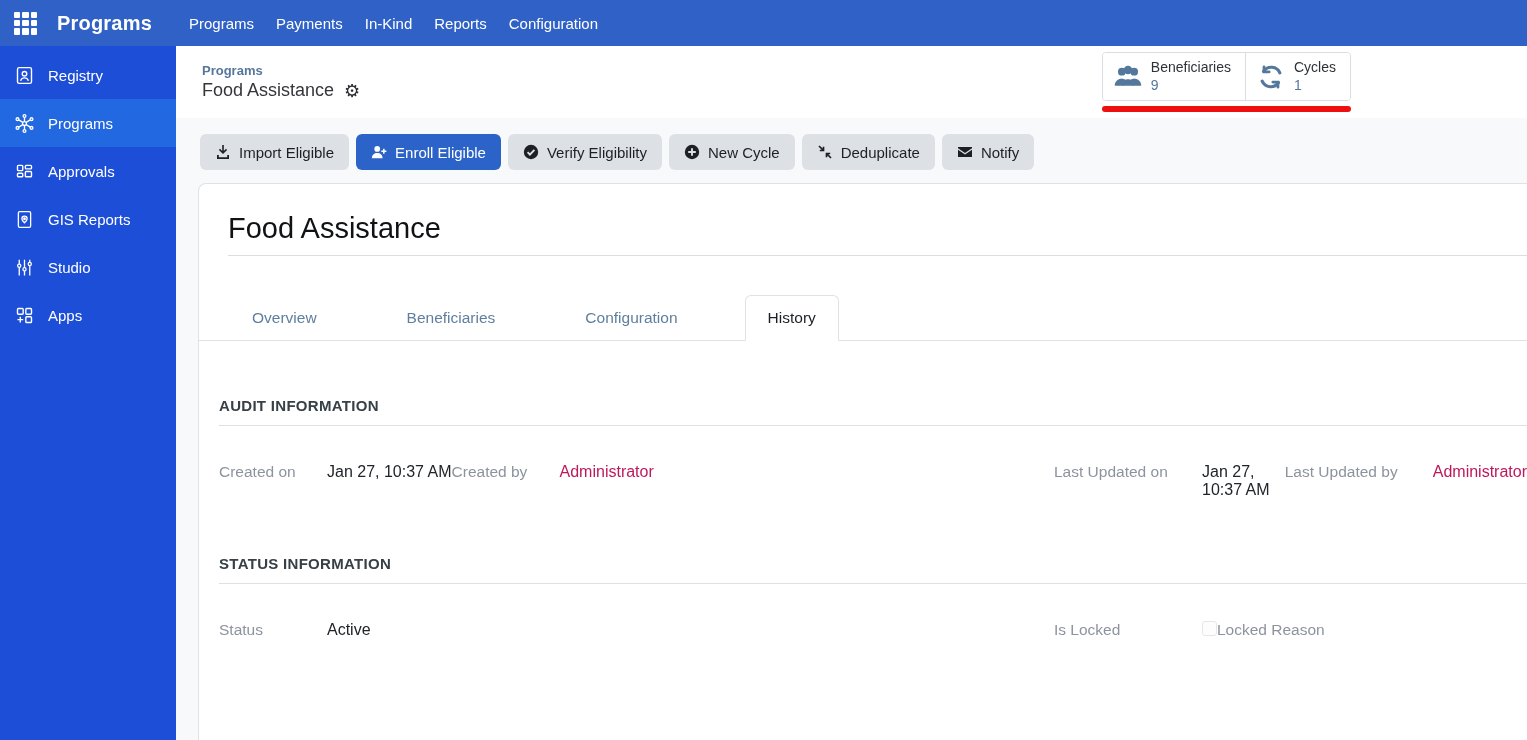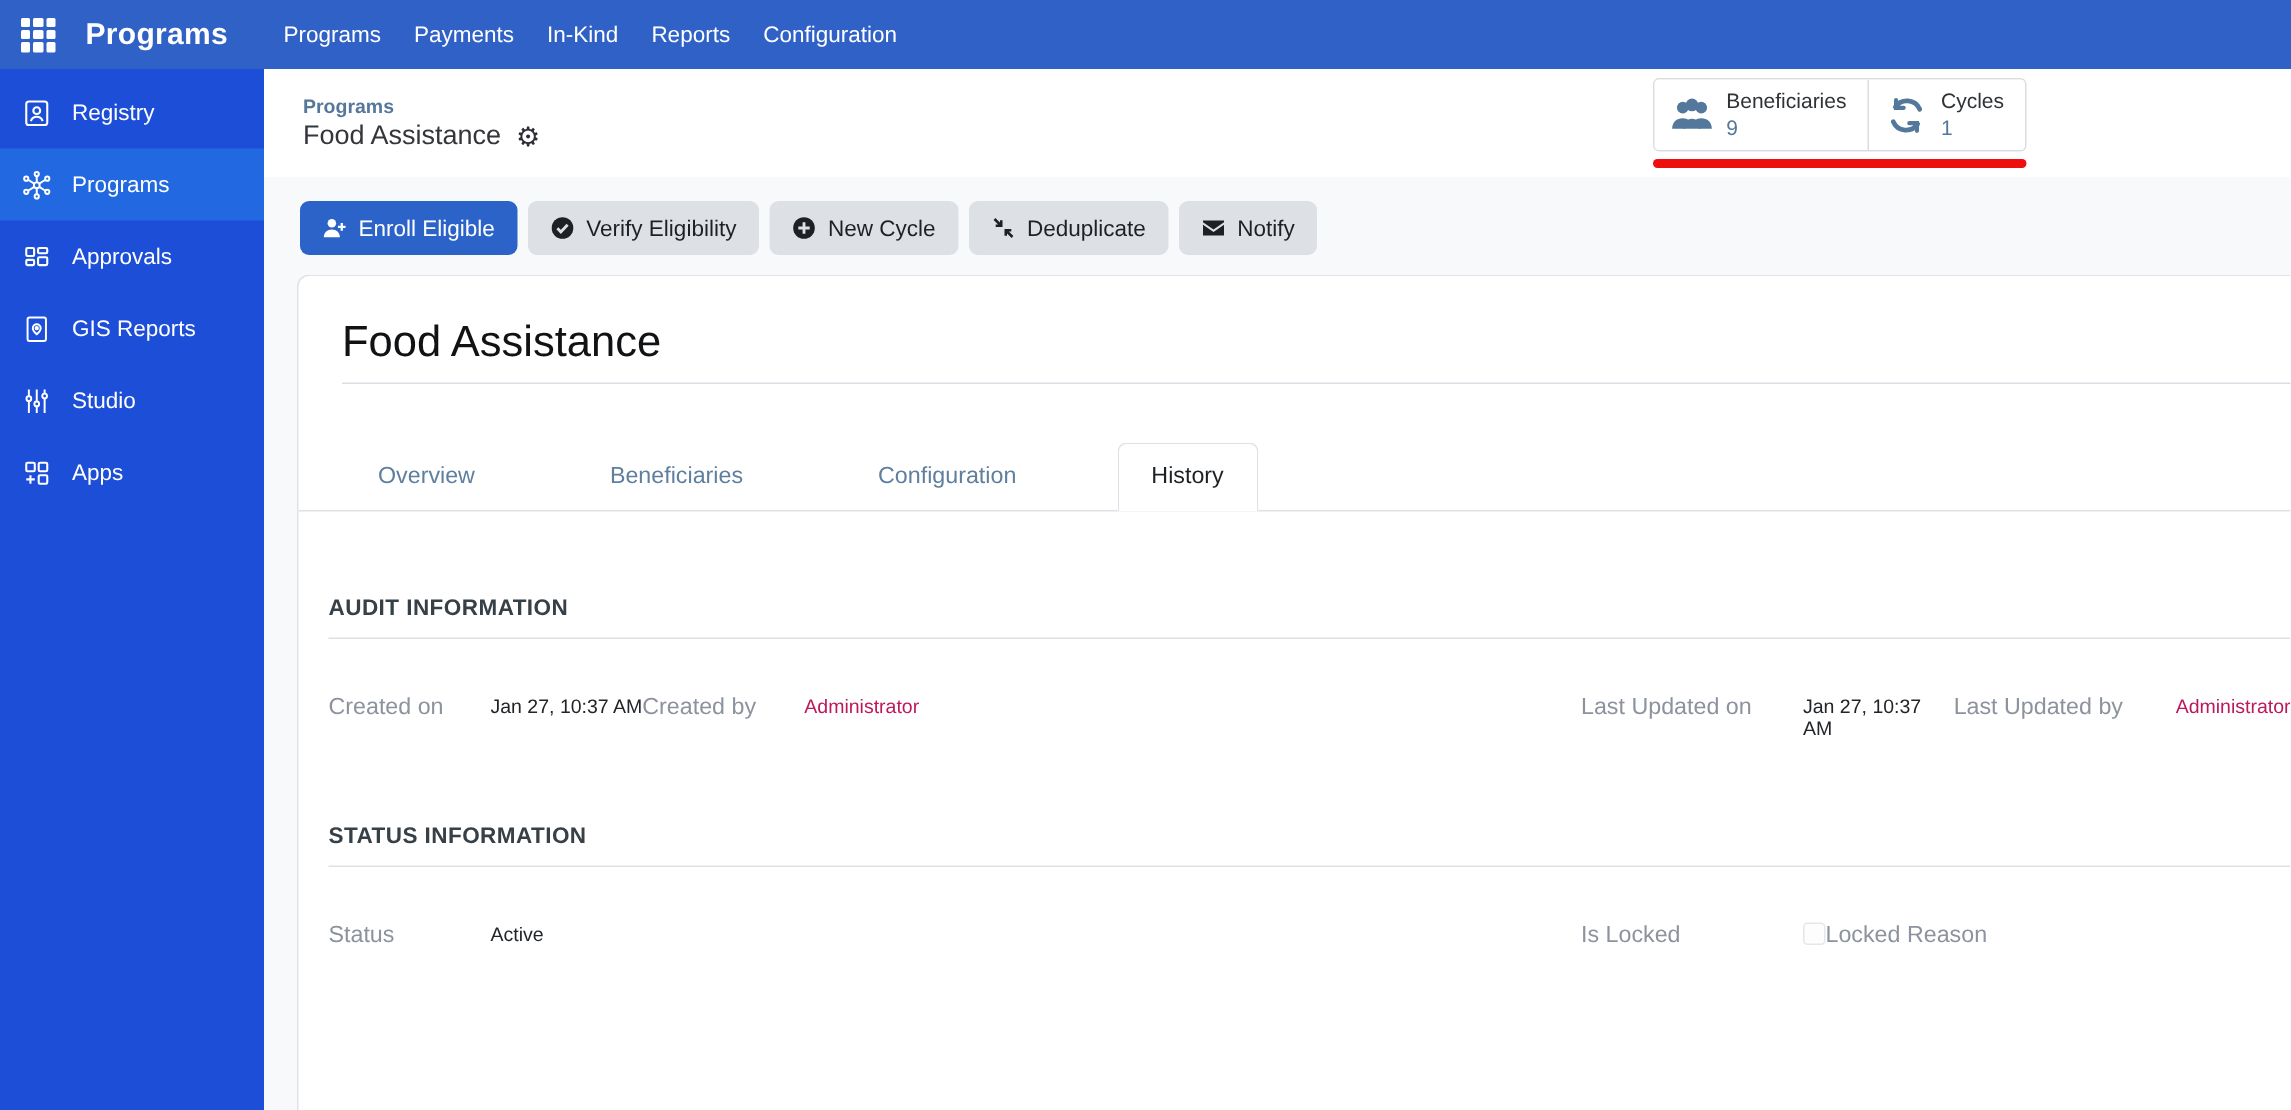--- a/index.html
+++ b/index.html
@@ -54,21 +54,21 @@
 
   .sections { padding-left:20px; }
   .sec-heading { font-size:15px; font-weight:700; color:#374046; letter-spacing:.3px; margin-top:56px; }
   .sec-rule { border-bottom:1px solid #dde1e6; margin-top:11px; }
 
   .field-grid { display:grid; grid-template-columns:835px 1fr; margin-top:37px; }
   .fcol { display:flex; flex-direction:row; }
   .frow { display:flex; align-items:flex-start; margin-bottom:44px; }
   .flabel { font-size:15.5px; color:#8d939e; flex:0 0 108px; }
   .fcol.right .flabel { flex-basis:148px; }
-  .fvalue { font-size:13px; color:#212529; }
+  .fvalue { font-size:16px; color:#212529; }
   .fvalue.link { color:#be185d; cursor:pointer; }
   .frow.tight { margin-bottom:28px; }
   .checkbox { width:15px; height:15px; border:1px solid #e4e7ea; border-radius:3px; background:#fdfdfd; cursor:pointer; }
 </style>
 </head>
 <body>
 
 <div class="navbar">
   <div class="nav-grid-icon">
     <span></span>
@@ -187,20 +187,27 @@
             <span class="stat-label">Cycles</span>
             <span class="stat-value">1</span>
           </span>
         </button>
       </div>
       <div class="red-underline"></div>
     </div>
   </div>
 
   <div class="action-bar">
+    <button class="abtn">
+      <svg viewBox="0 0 16 16" fill="currentColor">
+        <path d="M7.2 1h1.6v6l2.2-2.2 1.1 1.1L8 10 3.9 5.9 5 4.8 7.2 7z"></path>
+          <path d="M2 11h1.8v2.2h8.4V11H14v4H2z"></path>
+      </svg>
+      <span>Import Eligible</span>
+    </button>
     <button class="abtn primary">
       <svg viewBox="0 0 18 16" fill="currentColor">
         <circle cx="7" cy="4.5" r="3.2"></circle>
           <path d="M1 15c0-3.6 2.6-5.8 6-5.8s6 2.2 6 5.8z"></path>
           <path d="M13.6 4.3h1.7v2h2v1.7h-2v2h-1.7v-2h-2V6.3h2z"></path>
       </svg>
       <span>Enroll Eligible</span>
     </button>
     <button class="abtn">
       <svg viewBox="0 0 16 16">

